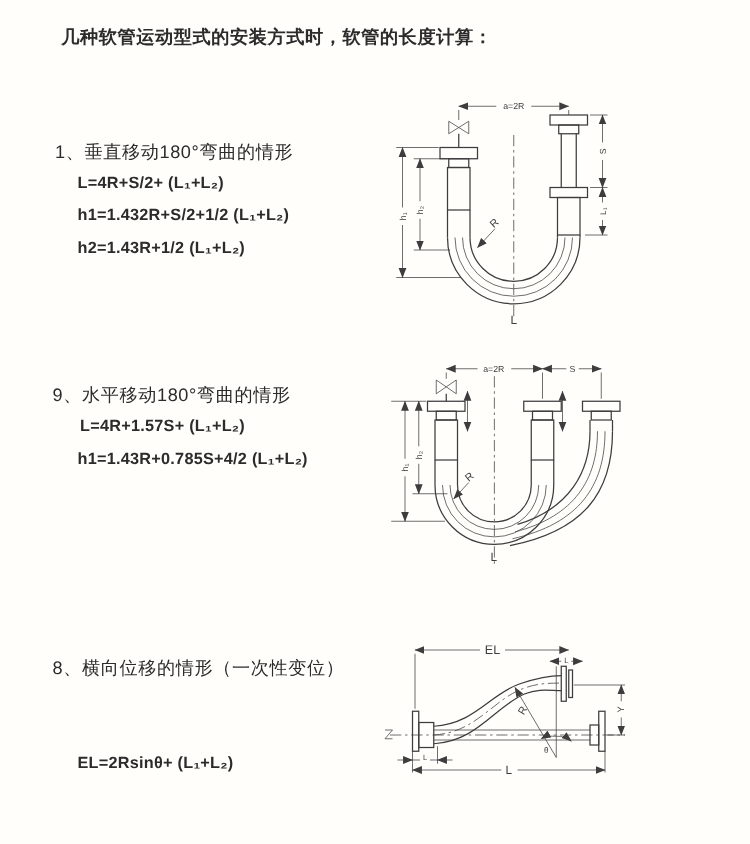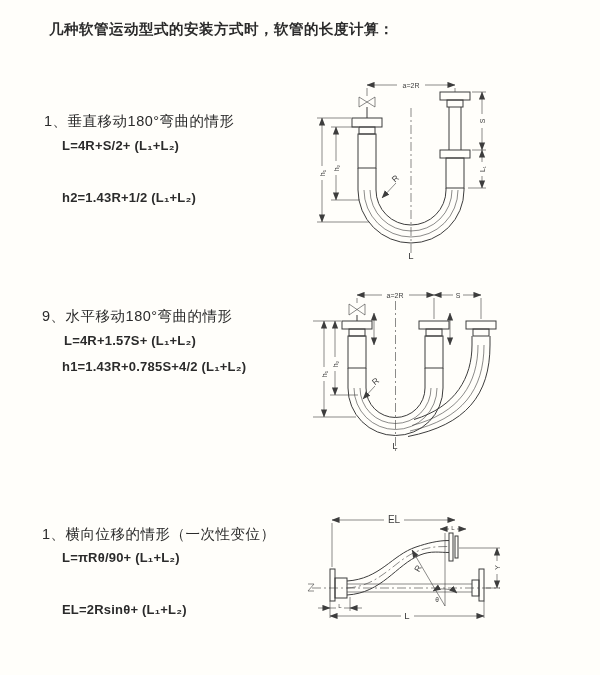--- a/index.html
+++ b/index.html
@@ -36,28 +36,28 @@
 </style>
 </head>
 <body>
 
 <div class="page">
 
   <div class="title">几种软管运动型式的安装方式时，软管的长度计算：</div>
 
   <div class="sec-heading" style="left:44px;top:112px">1、垂直移动180°弯曲的情形</div>
   <div class="formula" style="left:62px;top:138px">L=4R+S/2+ (L₁+L₂)</div>
+  <div class="formula" style="left:62px;top:164px">h1=1.432R+S/2+1/2 (L₁+L₂)</div>
   <div class="formula" style="left:62px;top:190px">h2=1.43R+1/2 (L₁+L₂)</div>
 
   <div class="sec-heading" style="left:42px;top:307px">9、水平移动180°弯曲的情形</div>
   <div class="formula" style="left:64px;top:333px">L=4R+1.57S+ (L₁+L₂)</div>
   <div class="formula" style="left:62px;top:359px">h1=1.43R+0.785S+4/2 (L₁+L₂)</div>
 
-  <div class="sec-heading" style="left:42px;top:525px">1、横向位移的情形（一次性变位）</div>
-  <div class="formula" style="left:62px;top:550px">L=πRθ/90+ (L₁+L₂)</div>
+  <div class="sec-heading" style="left:42px;top:525px">8、横向位移的情形（一次性变位）</div>
   <div class="formula" style="left:62px;top:602px">EL=2Rsinθ+ (L₁+L₂)</div>
 
   <svg style="left:312px;top:70px" width="275" height="195" viewBox="0 0 275 195">
     <defs>
       <pattern id="xh1" width="4" height="4" patternUnits="userSpaceOnUse">
         <path d="M0,0 L4,4 M4,0 L0,4" stroke="#666" stroke-width="0.7"></path>
       </pattern>
       <marker id="ar1" viewBox="0 0 9 7" refX="8.5" refY="3.5" markerWidth="8" markerHeight="7" markerUnits="userSpaceOnUse" orient="auto">
         <path d="M0,0 L9,3.5 L0,7 Z" fill="#3d3d3d"></path>
       </marker>

